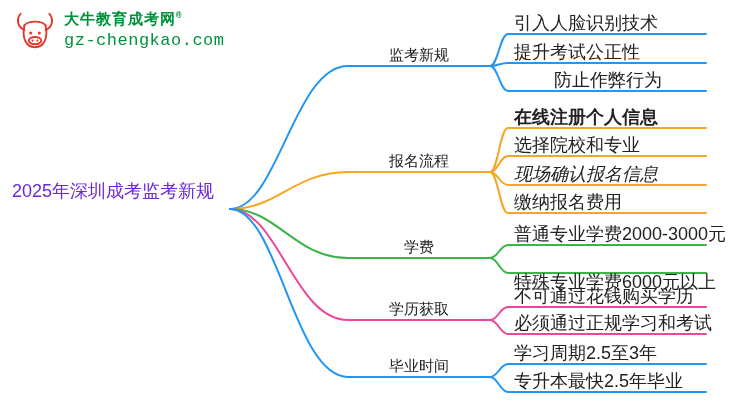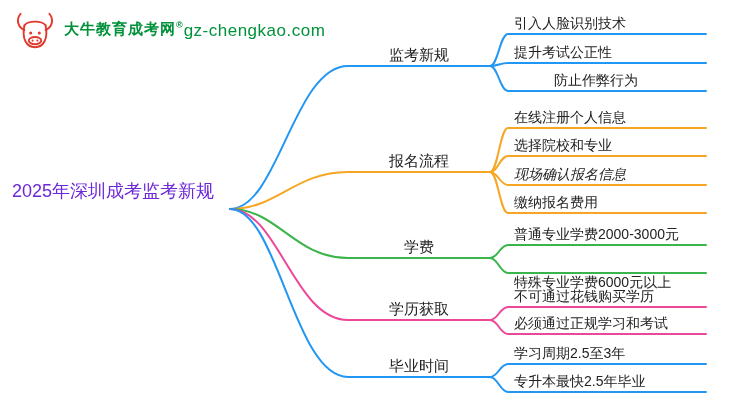--- a/index.html
+++ b/index.html
@@ -21,33 +21,33 @@
     font-size:18px;line-height:22px;
     color:#6d28d9;
   }
   .branch-node{
     left:348px;width:142px;height:20px;
     font-size:15px;line-height:20px;
     text-align:center;
   }
   .leaf-node{
     left:514px;height:20px;
-    font-size:14px;line-height:20px;
+    font-size:18px;line-height:20px;
   }
   
   .b0{top:45px;} .b1{top:151px;} .b2{top:237px;} .b3{top:299px;} .b4{top:356px;}
   
   .l0{top:13px;}  .l1{top:42px;}  .l2{top:70px;padding-left:40px;}
-  .l3{top:107px;} .l4{top:135px;} .l5{top:164px;font-style:italic;} .l6{top:192px;}
+  .l3{top:107px;font-weight:bold;} .l4{top:135px;} .l5{top:164px;font-style:italic;} .l6{top:192px;}
   .l7{top:224px;} .l8{top:252px;margin-top:20px;}
   .l9{top:286px;} .l10{top:313px;}
   .l11{top:343px;} .l12{top:371px;}
   
   .logo{position:absolute;left:12px;top:8px;display:flex;align-items:center;gap:6px;}
-  .logo-text{display:flex;line-height:1.25;}
+  .logo-text{display:flex;flex-direction:column;line-height:1.25;font-family:Liberation Mono, monospace;}
   .logo-title{font-size:15px;font-weight:bold;color:#00913A;letter-spacing:1px;}
   .logo-reg{font-size:9px;color:#00913A;vertical-align:super;}
   .logo-subtitle{font-size:17px;color:#00913A;letter-spacing:0.5px;}
   path{fill:none;stroke-width:2;stroke-linecap:round;}
 </style>
 </head>
 <body>
 
 <div id="stage">
 

